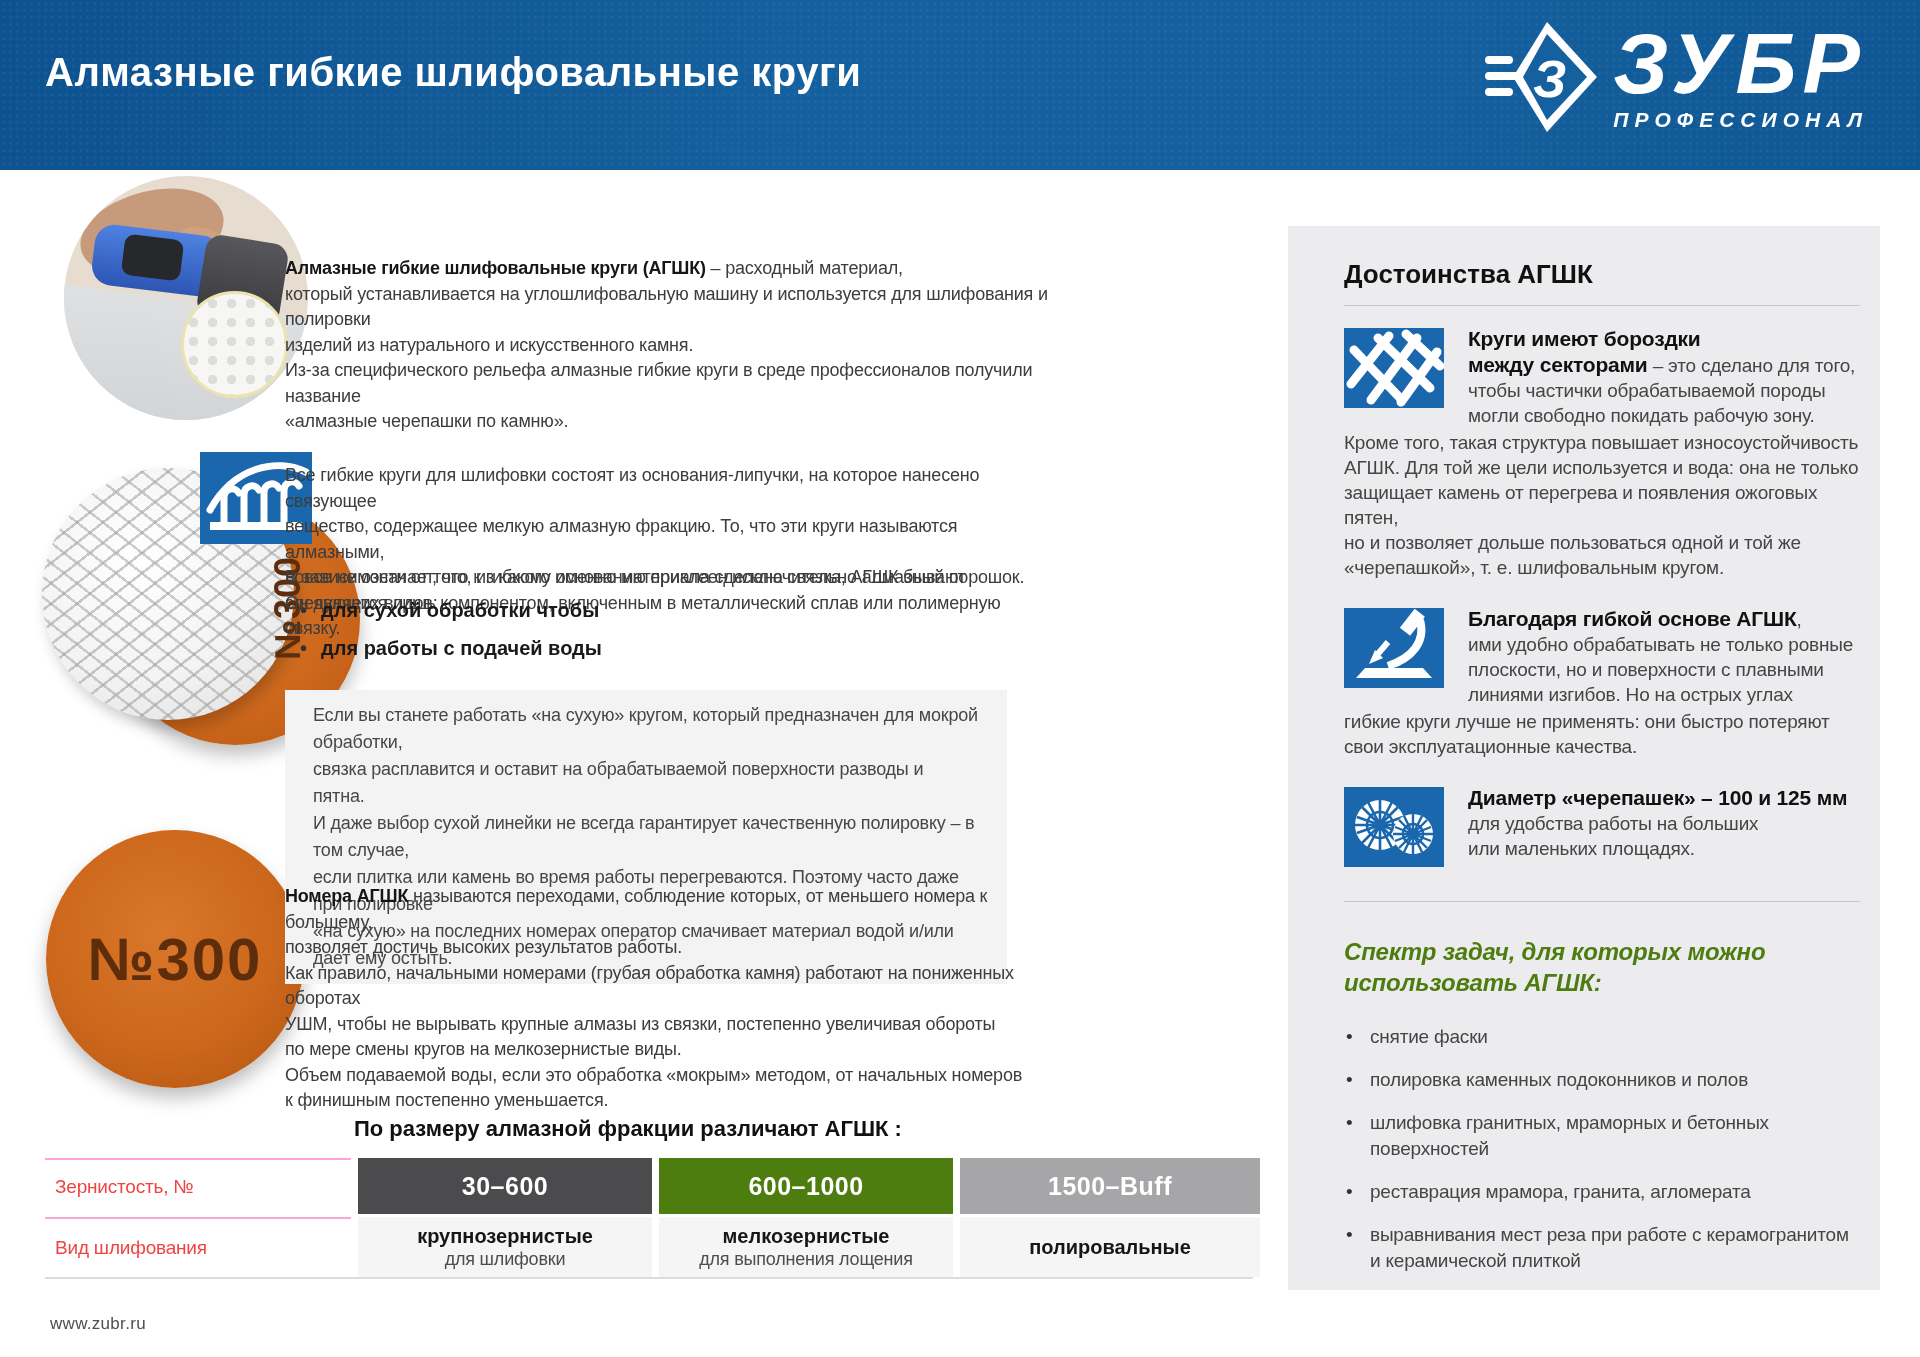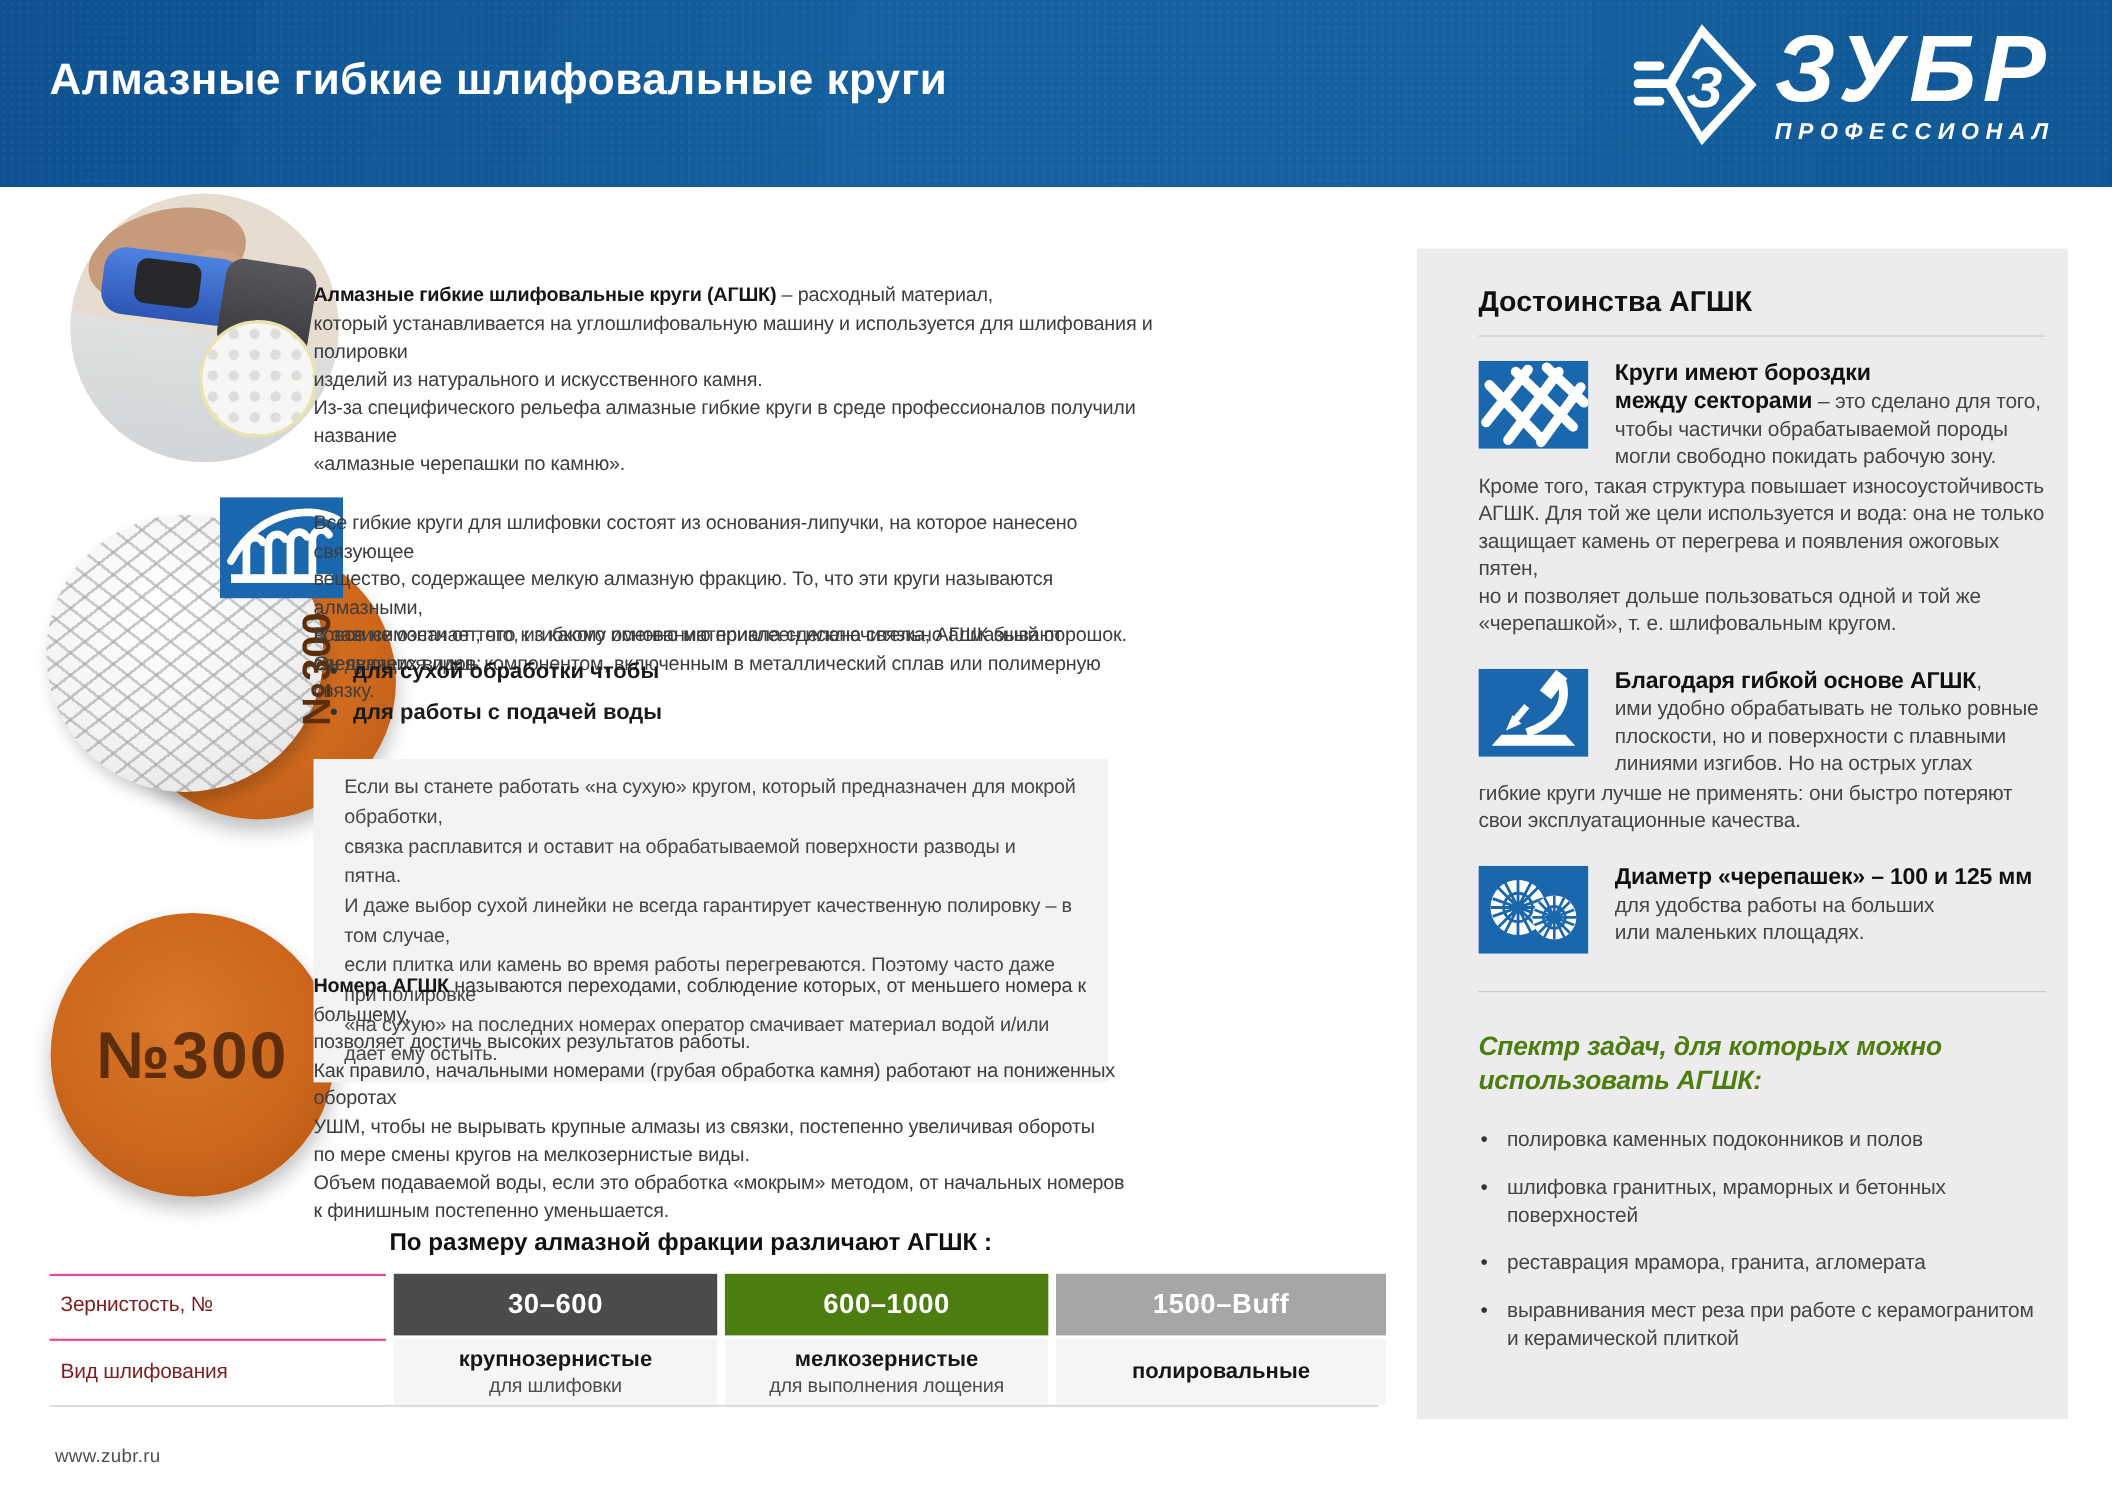--- a/index.html
+++ b/index.html
@@ -73,22 +73,22 @@
   .tbullets li::before { content:"•"; color:#333; margin-right:14px; font-weight:bold; }
   .callout { position:absolute; left:285px; top:690px; width:722px; background:#f3f3f3;
              padding:12px 28px; font-size:18px; line-height:27px; letter-spacing:-0.2px; color:#474747; }
   .numbers { top:884px; }
   .tbl-title { position:absolute; left:354px; top:1116px; font-size:22px; font-weight:bold; color:#111; }
 
   
   .tblwrap { position:absolute; left:45px; top:1158px; width:1208px; }
   .trow { display:grid; grid-template-columns:306px 294px 294px 300px; column-gap:7px; }
   .trow + .trow { margin-top:3px; }
-  .lblcell { background:#fff; border-top:2px solid #ec4899; display:flex; align-items:center;
-             font-size:19px; color:#7f1d1d; padding-left:10px; letter-spacing:-0.2px; }
+  .lblcell { background:#fff; border-top:2px solid #f9a8d4; display:flex; align-items:center;
+             font-size:19px; color:#ef4444; padding-left:10px; letter-spacing:-0.2px; }
   .gritcell { height:56px; display:flex; align-items:center; justify-content:center;
               color:#fff; font-size:25px; font-weight:bold; letter-spacing:.5px; }
   .g1 { background:#4b4b4d; } .g2 { background:#4d7c0f; } .g3 { background:#a6a6a9; }
   .kindcell { height:60px; background:#f5f5f5; display:flex; flex-direction:column;
               align-items:center; justify-content:center; }
   .kindcell .k { font-size:20px; font-weight:bold; color:#161616; line-height:24px; }
   .kindcell .n { font-size:18px; color:#4d4d4d; line-height:22px; letter-spacing:-0.2px; }
   .kindcell .n:empty { display:none; }
   .tbl-bottom { border-bottom:2px solid #dcdcdc; margin-top:0; }
 
@@ -292,20 +292,21 @@
       <div class="atx pre"><b>Диаметр «черепашек» – 100 и 125 мм</b><span>
 для удобства работы на больших
 или маленьких площадях.</span></div>
     </div>
 
     <hr>
 
     <h3 class="pre">Спектр задач, для которых можно
 использовать АГШК:</h3>
     <ul class="tasks">
+      <li class="pre">снятие фаски</li>
       <li class="pre">полировка каменных подоконников и полов</li>
       <li class="pre">шлифовка гранитных, мраморных и бетонных
 поверхностей</li>
       <li class="pre">реставрация мрамора, гранита, агломерата</li>
       <li class="pre">выравнивания мест реза при работе с керамогранитом
 и керамической плиткой</li>
     </ul>
   </div>
 
   <div class="foot">www.zubr.ru</div>

